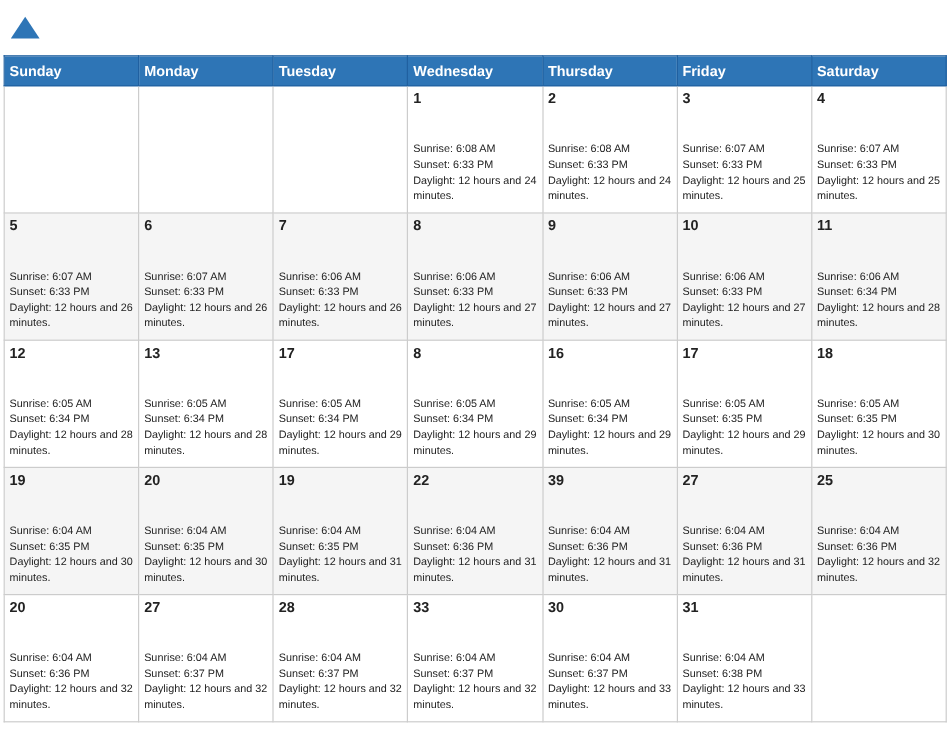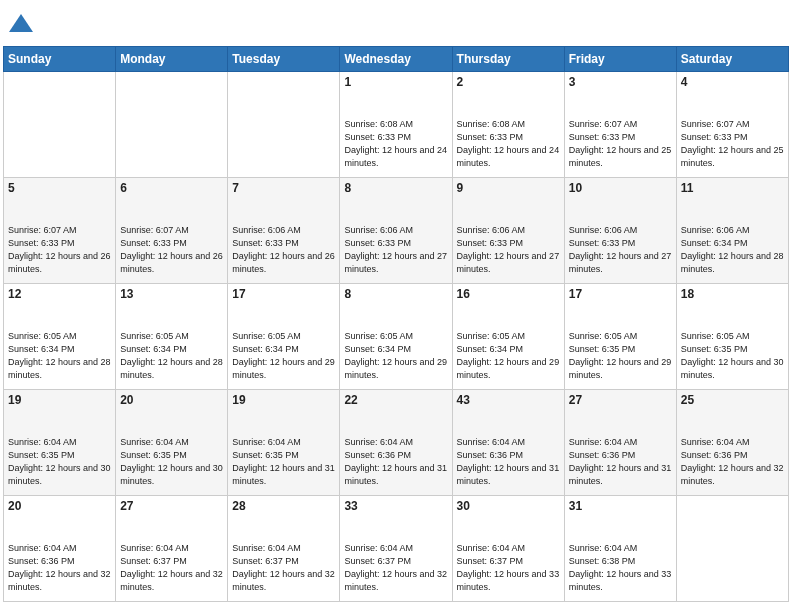--- a/index.html
+++ b/index.html
@@ -272,21 +272,21 @@
 Sunset: 6:35 PM
 Daylight: 12 hours and 31 minutes.</div>
           </td>
           <td>
             <div class="day-num">22</div>
             <div class="day-info" style="white-space: pre-line;">Sunrise: 6:04 AM
 Sunset: 6:36 PM
 Daylight: 12 hours and 31 minutes.</div>
           </td>
           <td>
-            <div class="day-num">43</div>
+            <div class="day-num">39</div>
             <div class="day-info" style="white-space: pre-line;">Sunrise: 6:04 AM
 Sunset: 6:36 PM
 Daylight: 12 hours and 31 minutes.</div>
           </td>
           <td>
             <div class="day-num">27</div>
             <div class="day-info" style="white-space: pre-line;">Sunrise: 6:04 AM
 Sunset: 6:36 PM
 Daylight: 12 hours and 31 minutes.</div>
           </td>

